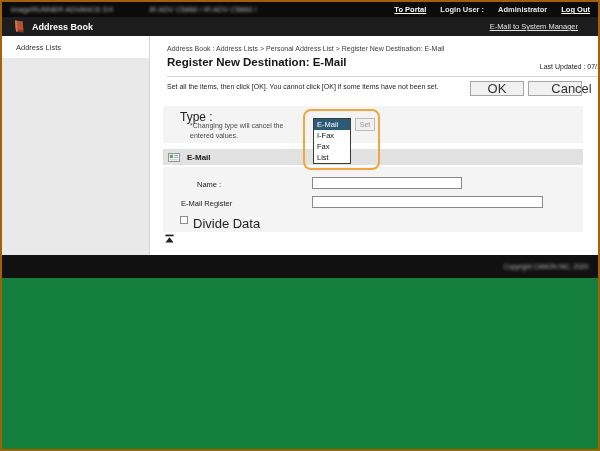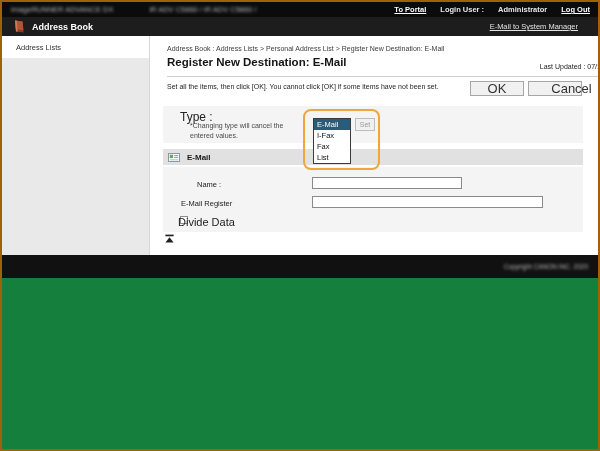--- a/index.html
+++ b/index.html
@@ -68,21 +68,21 @@
     position:absolute; height:12px; background:#fff;
     border:1px solid #8a8a8a; font-size:7px; padding:0 2px;
     font-family:"Liberation Sans", sans-serif;
   }
   .name-input { left:149px; top:10px; width:150px; }
   .email-input { left:149px; top:29px; width:231px; }
   .checkbox {
     position:absolute; left:17px; top:49px; width:8px; height:8px;
     background:#fff; border:1px solid #8a8a8a; cursor:pointer;
   }
-  .checkbox-label { position:absolute; left:15px; top:49px; font-size:11px; color:#222; }
+  .checkbox-label { position:absolute; left:30px; top:49px; font-size:13px; color:#222; }
   .back-top { position:absolute; left:15px; top:198px; cursor:pointer; display:flex; }
   
   .callout {
     position:absolute; left:153px; top:73px; width:77px; height:61px;
     border:2.5px solid #f0a63c; border-radius:8px; z-index:5;
     pointer-events:none;
   }
   .listbox {
     position:absolute; left:163px; top:82px; width:38px;
     background:#fff; border:1px solid #3a3a3a; z-index:6;

